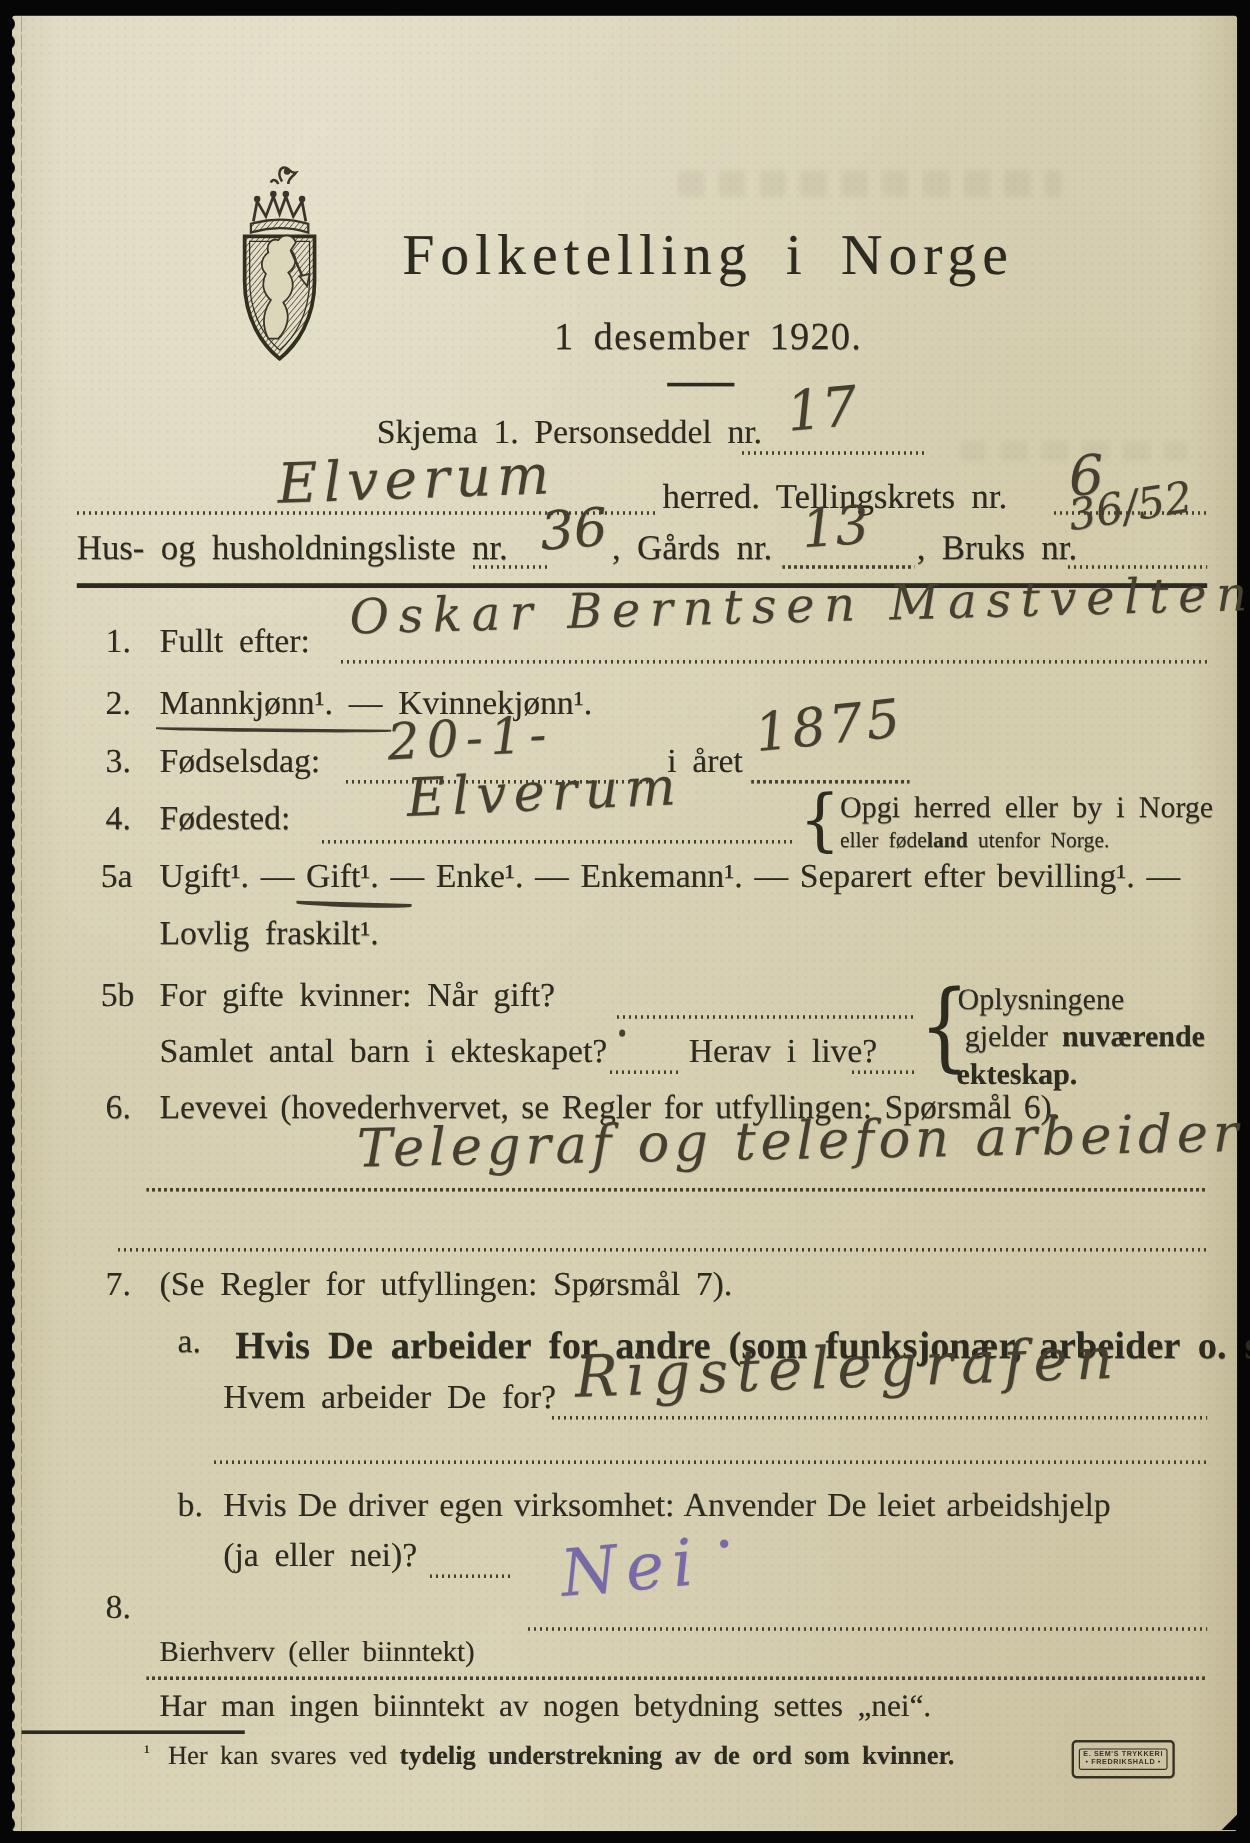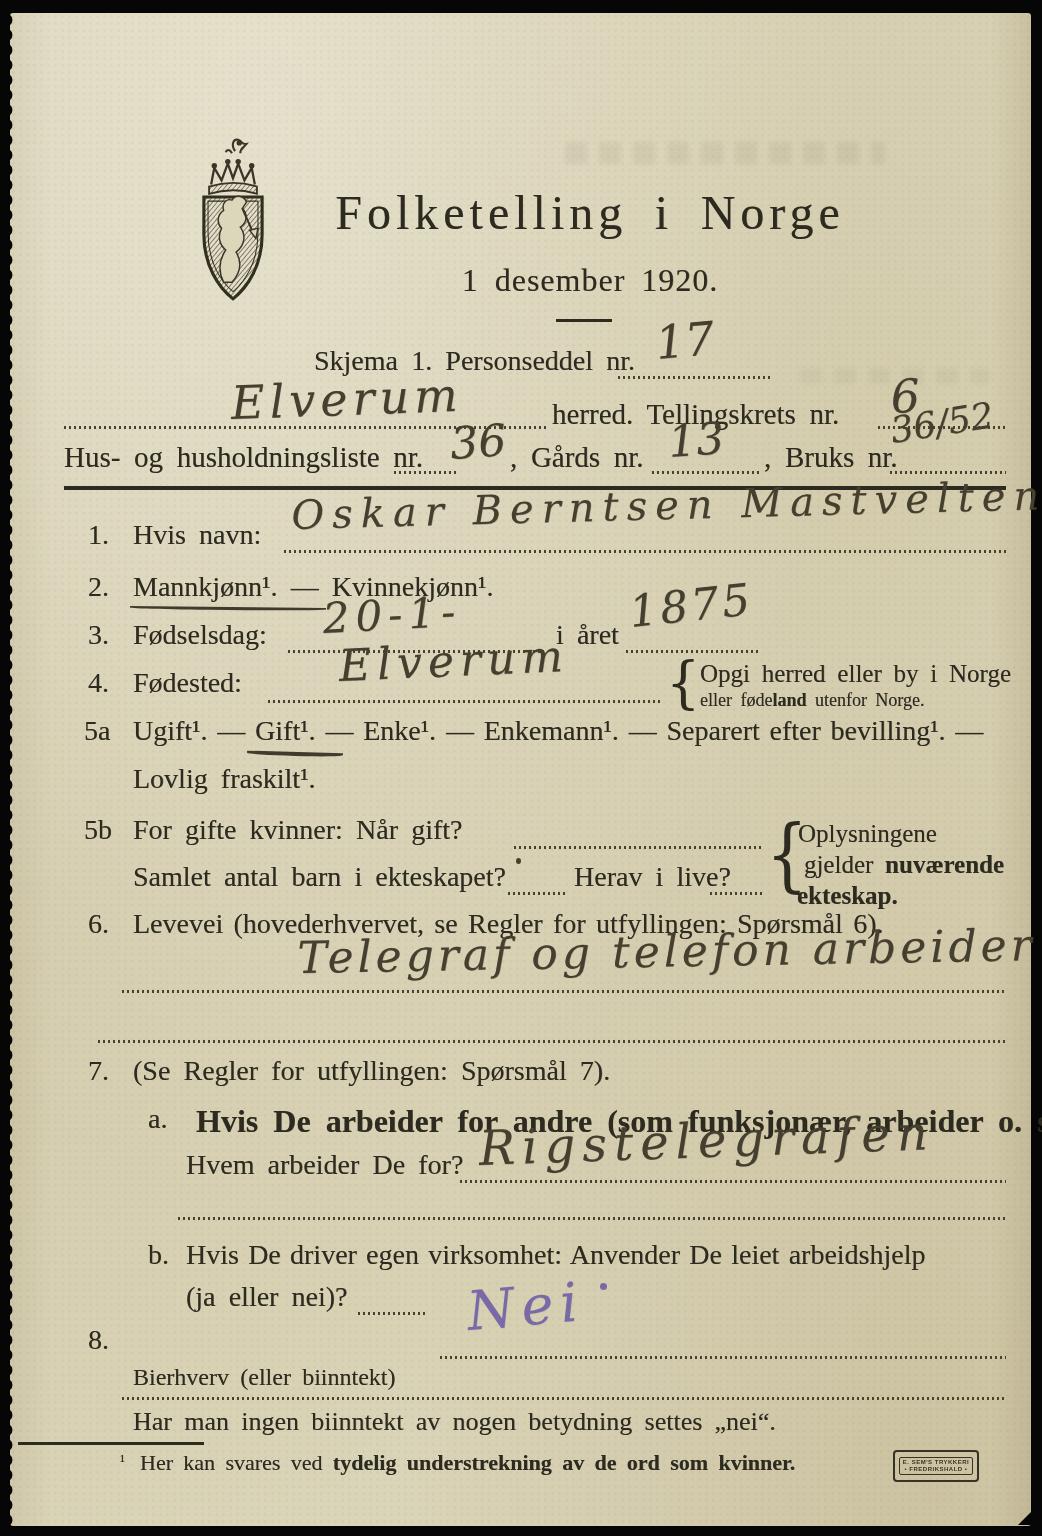--- a/index.html
+++ b/index.html
@@ -99,21 +99,21 @@
 <div class="abs printed" style="left:510px;top:441px;font-size:29px;">, Gårds nr.</div>
 <div class="dotline" style="left:652px;top:471px;width:110px;"></div>
 <div class="abs hw" style="left:670px;top:416px;font-size:44px;transform:rotate(-4deg);">13</div>
 <div class="abs printed" style="left:764px;top:441px;font-size:29px;text-align:center;">, Bruks nr.</div>
 <div class="dotline" style="left:890px;top:471px;width:116px;"></div>
 <div class="abs hw" style="left:894px;top:410px;font-size:36px;transform:rotate(-9deg);">36/52</div>
 
 <div class="rule" style="left:64px;top:486px;width:942px;height:4px;"></div>
 
 <div class="abs printed" style="left:88px;top:519px;font-size:28px;">1.</div>
-<div class="abs printed" style="left:133px;top:519px;font-size:28px;">Hvis navn:</div>
+<div class="abs printed" style="left:133px;top:519px;font-size:28px;">Fullt efter:</div>
 <div class="dotline" style="left:284px;top:550px;width:722px;"></div>
 <div class="abs hw" style="left:292px;top:492px;font-size:40px;letter-spacing:8px;transform:rotate(-1.5deg);">Oskar Berntsen Mastvelten</div>
 
 <div class="abs printed" style="left:88px;top:571px;font-size:28px;">2.</div>
 <div class="abs printed" style="left:133px;top:571px;font-size:28px;">Mannkjønn¹. — Kvinnekjønn¹.</div>
 <div class="hand-underline" style="left:130px;top:607px;width:196px;transform:rotate(.6deg);"></div>
 
 <div class="abs printed" style="left:88px;top:619px;font-size:28px;">3.</div>
 <div class="abs printed" style="left:133px;top:619px;font-size:28px;">Fødselsdag:</div>
 <div class="dotline" style="left:288px;top:650px;width:256px;"></div>

